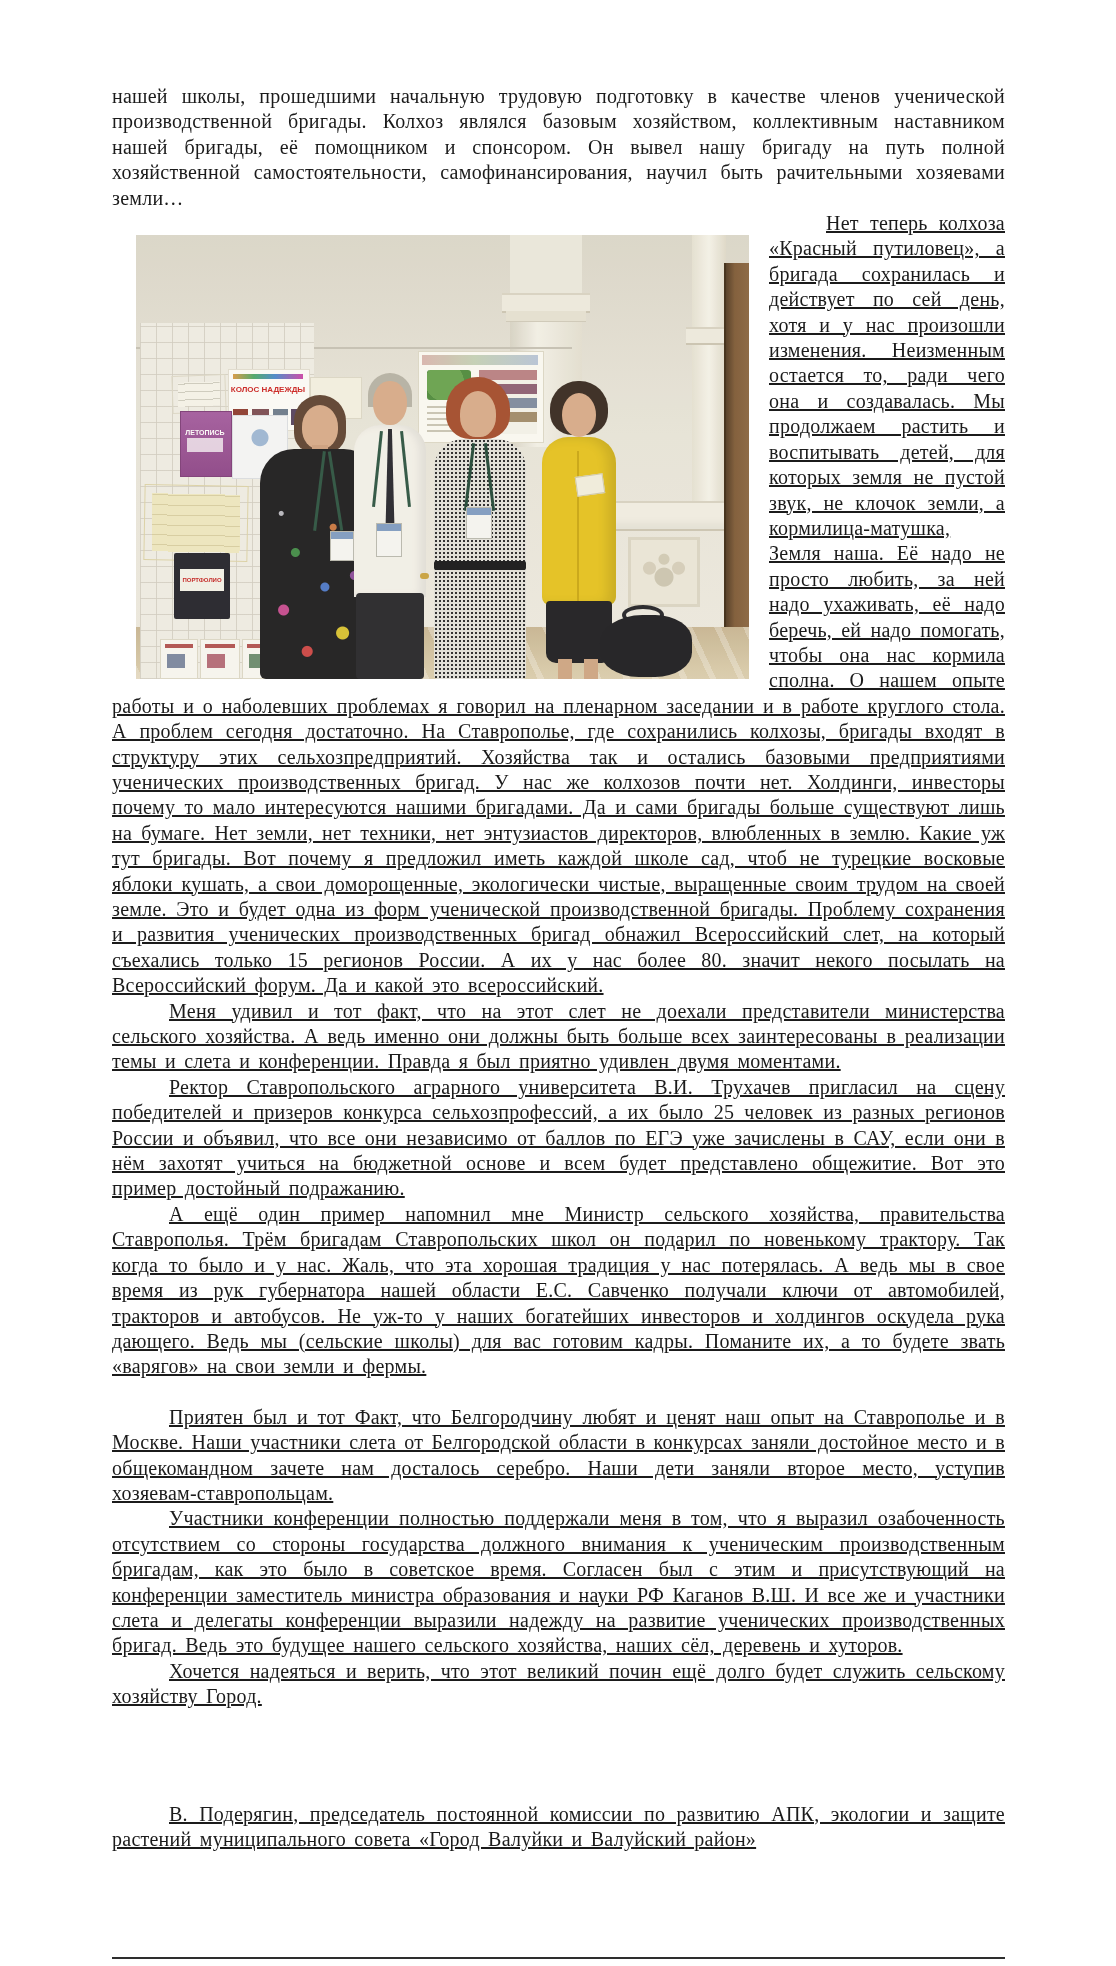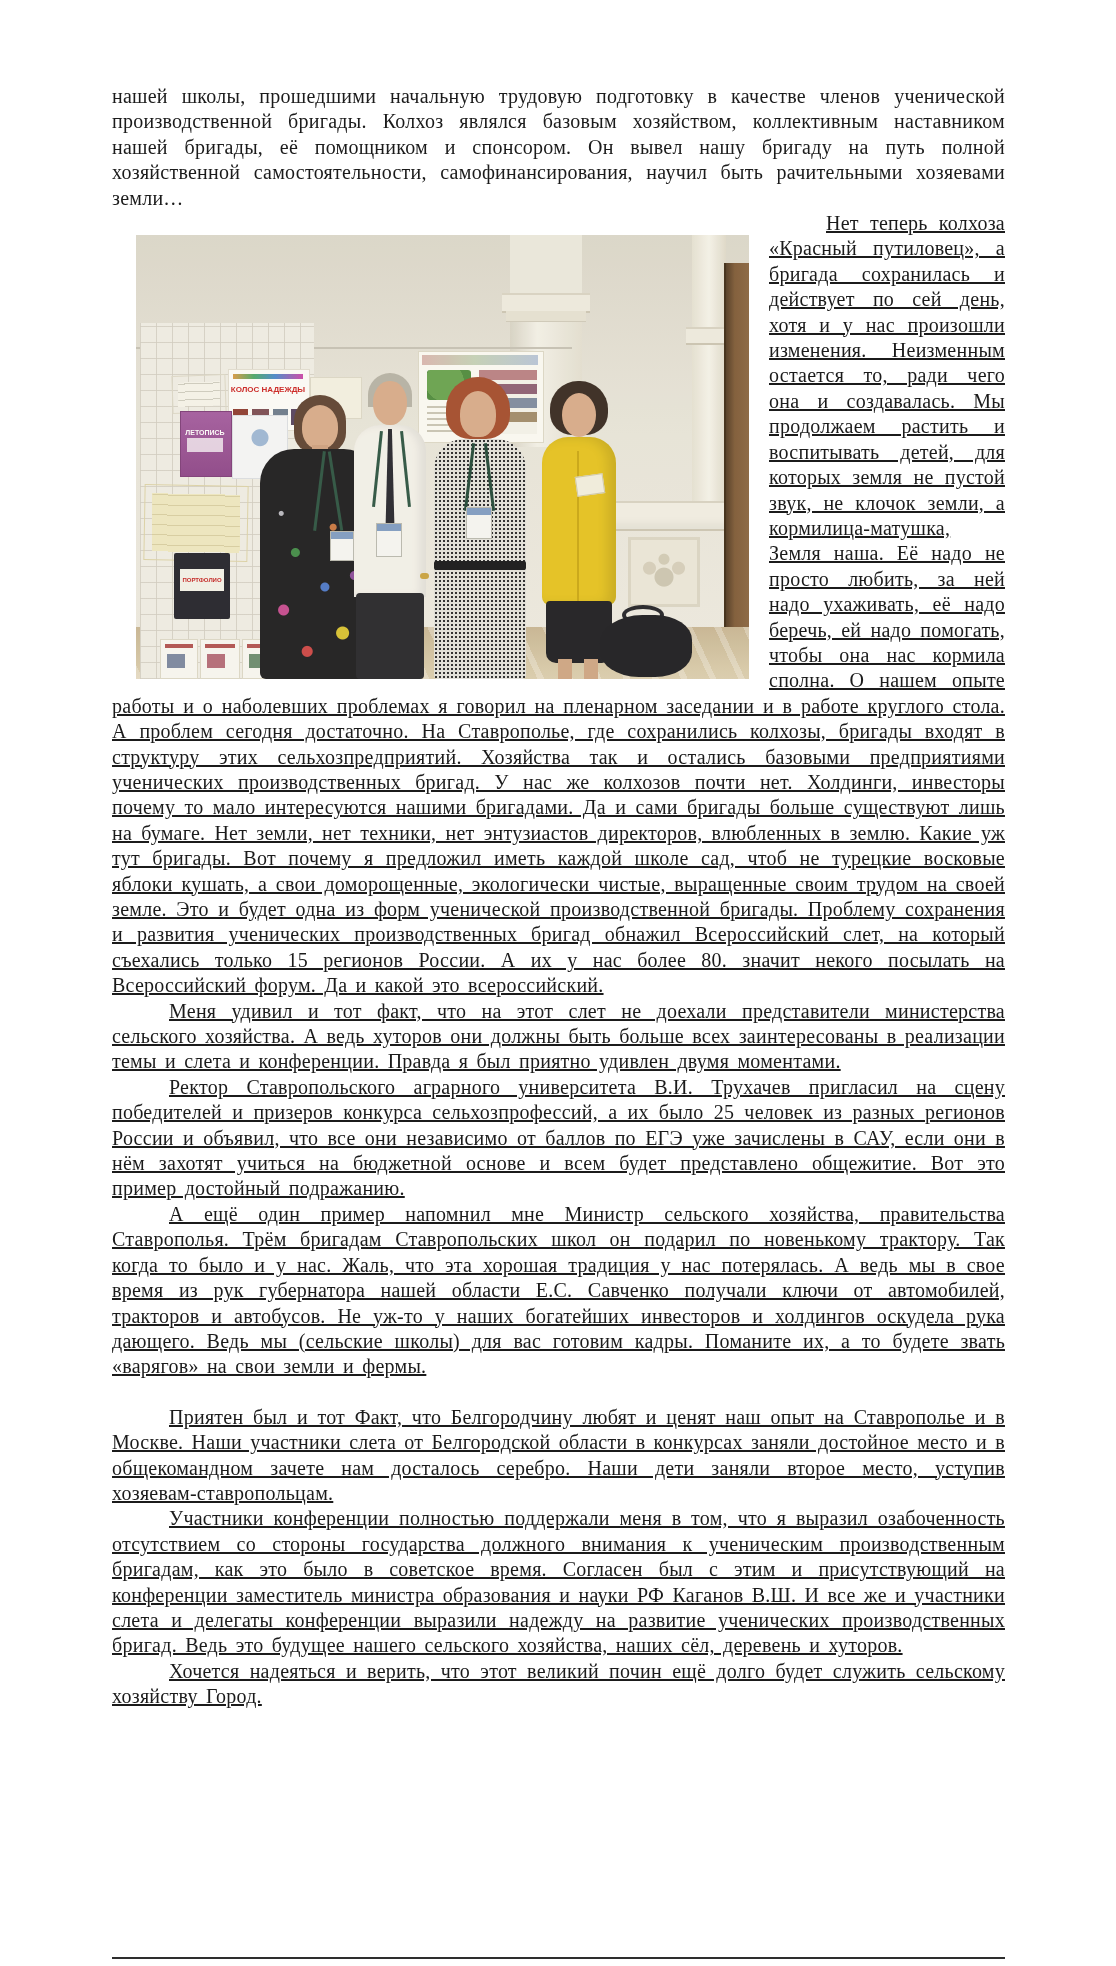--- a/index.html
+++ b/index.html
@@ -312,22 +312,23 @@
       <div class="w4-skirt"></div>
       <div class="w4-leg1"></div>
       <div class="w4-leg2"></div>
 
       <div class="ph-bag-handle"></div>
       <div class="ph-bag"></div>
       <div class="ph-tone"></div>
     </div>
 
     <p class="indent">Нет теперь колхоза «Красный путиловец», а бригада сохранилась и действует по сей день, хотя и у нас произошли изменения. Неизменным остается то, ради чего она и создавалась. Мы продолжаем растить и воспитывать детей, для которых земля не пустой звук, не клочок земли, а кормилица-матушка, Земля наша. Её надо не просто любить, за ней надо ухаживать, её надо беречь, ей надо помогать, чтобы она нас кормила сполна. О нашем опыте работы и о наболевших проблемах я говорил на пленарном заседании и в работе круглого стола. А проблем сегодня достаточно. На Ставрополье, где сохранились колхозы, бригады входят в структуру этих сельхозпредприятий. Хозяйства так и остались базовыми предприятиями ученических производственных бригад. У нас же колхозов почти нет. Холдинги, инвесторы почему то мало интересуются нашими бригадами. Да и сами бригады больше существуют лишь на бумаге. Нет земли, нет техники, нет энтузиастов директоров, влюбленных в землю. Какие уж тут бригады. Вот почему я предложил иметь каждой школе сад, чтоб не турецкие восковые яблоки кушать, а свои доморощенные, экологически чистые, выращенные своим трудом на своей земле. Это и будет одна из форм ученической производственной бригады. Проблему сохранения и развития ученических производственных бригад обнажил Всероссийский слет, на который съехались только 15 регионов России. А их у нас более 80. значит некого посылать на Всероссийский форум. Да и какой это всероссийский.</p>
-    <p class="indent">Меня удивил и тот факт, что на этот слет не доехали представители министерства сельского хозяйства. А ведь хуторов они должны быть больше всех заинтересованы в реализации темы и слета и конференции. Правда я был приятно удивлен двумя моментами.</p>
+    <p class="indent">Меня удивил и тот факт, что на этот слет не доехали представители министерства сельского хозяйства. А ведь именно они должны быть больше всех заинтересованы в реализации темы и слета и конференции. Правда я был приятно удивлен двумя моментами.</p>
     <p class="indent">Ректор Ставропольского аграрного университета В.И. Трухачев пригласил на сцену победителей и призеров конкурса сельхозпрофессий, а их было 25 человек из разных регионов России и объявил, что все они независимо от баллов по ЕГЭ уже зачислены в САУ, если они в нём захотят учиться на бюджетной основе и всем будет представлено общежитие. Вот это пример достойный подражанию.</p>
     <p class="indent">А ещё один пример напомнил мне Министр сельского хозяйства, правительства Ставрополья. Трём бригадам Ставропольских школ он подарил по новенькому трактору. Так когда то было и у нас. Жаль, что эта хорошая традиция у нас потерялась. А ведь мы в свое время из рук губернатора нашей области Е.С. Савченко получали ключи от автомобилей, тракторов и автобусов. Не уж-то у наших богатейших инвесторов и холдингов оскудела рука дающего. Ведь мы (сельские школы) для вас готовим кадры. Поманите их, а то будете звать «варягов» на свои земли и фермы.</p>
     <p class="indent p-gap">Приятен был и тот Факт, что Белгородчину любят и ценят наш опыт на Ставрополье и в Москве. Наши участники слета от Белгородской области в конкурсах заняли достойное место и в общекомандном зачете нам досталось серебро. Наши дети заняли второе место, уступив хозяевам-ставропольцам.</p>
     <p class="indent">Участники конференции полностью поддержали меня в том, что я выразил озабоченность отсутствием со стороны государства должного внимания к ученическим производственным бригадам, как это было в советское время. Согласен был с этим и присутствующий на конференции заместитель министра образования и науки РФ Каганов В.Ш. И все же и участники слета и делегаты конференции выразили надежду на развитие ученических производственных бригад. Ведь это будущее нашего сельского хозяйства, наших сёл, деревень и хуторов.</p>
     <p class="indent">Хочется надеяться и верить, что этот великий почин ещё долго будет служить сельскому хозяйству Город.</p>
+    <p class="indent sig">В. Подерягин, председатель постоянной комиссии по развитию АПК, экологии и защите растений муниципального совета «Город Валуйки и Валуйский район»</p>
   </div>
 
   <div class="bottom-rule"></div>
 </div>
 
 </body></html>

